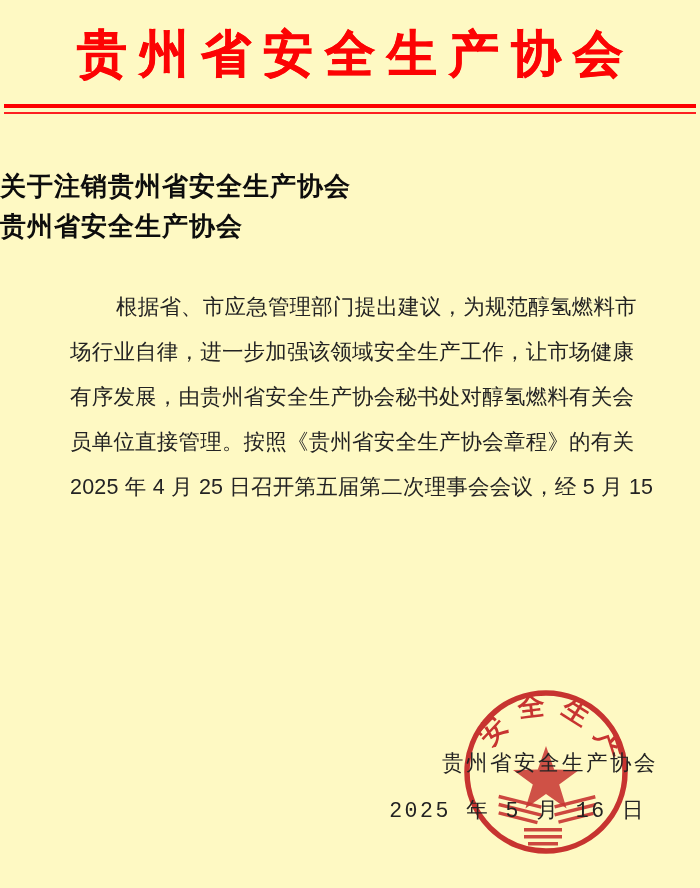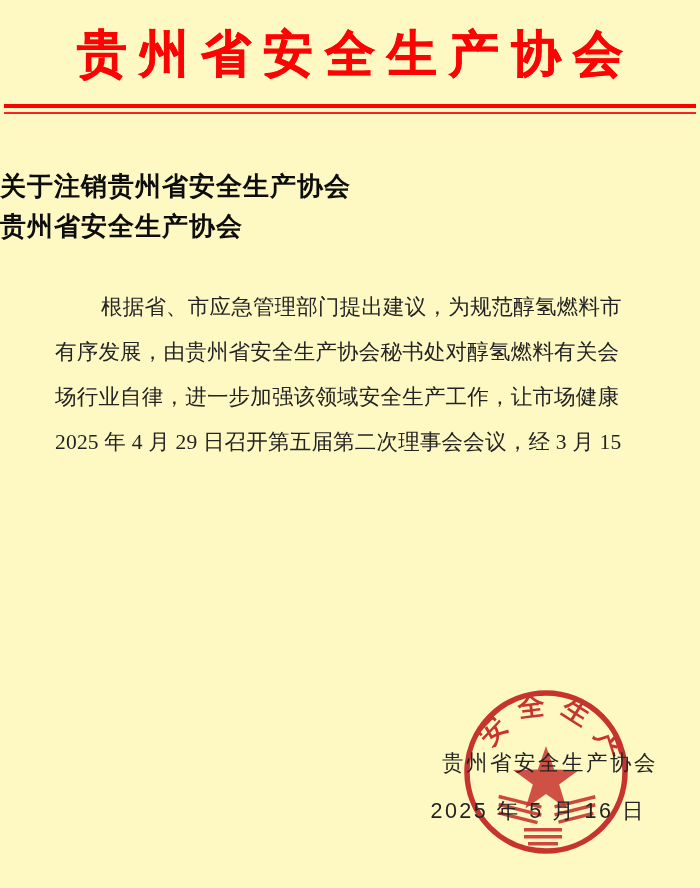--- a/index.html
+++ b/index.html
@@ -79,23 +79,23 @@
     letter-spacing: 1px;
     color: #0d0d0d;
   }
 
   .doc-title-line { display: block; white-space: nowrap; }
 
   
   .body-text {
     position: absolute;
     top: 285px;
-    left: 55px;
+    left: 70px;
     width: 592px;
-    font-family: Liberation Serif, serif;
+    font-family: Liberation Sans, sans-serif;
     font-size: 21.5px;
     line-height: 45px;
     color: #232323;
     letter-spacing: 0.2px;
   }
 
   .body-line {
     display: block;
     white-space: nowrap;
     height: 45px;
@@ -117,21 +117,21 @@
     font-family: "DejaVu Serif", "Liberation Serif", serif;
     font-size: 21.5px;
     line-height: 30px;
     letter-spacing: 2.5px;
     color: #232323;
     padding-right: 10px;
     white-space: nowrap;
   }
 
   .sign-date {
-    font-family: Liberation Sans, sans-serif;
+    font-family: Liberation Mono, monospace;
     font-size: 21.5px;
     line-height: 30px;
     letter-spacing: 2.5px;
     color: #232323;
     padding-right: 22px;
     margin-top: 18px;
     white-space: nowrap;
   }
 
   
@@ -162,23 +162,24 @@
     <div class="rule-thin"></div>
   </div>
 
   <div class="doc-title">
     <span class="doc-title-line">关于注销贵州省安全生产协会</span>
     <span class="doc-title-line">贵州省安全生产协会</span>
   </div>
 
   <div class="body-text">
     <span class="body-line indent">根据省、市应急管理部门提出建议，为规范醇氢燃料市</span>
+    <span class="body-line">场行业自律，进一步加强该领域安全生产工作，让市场健康</span>
     <span class="body-line">有序发展，由贵州省安全生产协会秘书处对醇氢燃料有关会</span>
-    <span class="body-line">场行业自律，进一步加强该领域安全生产工作，让市场健康</span>
-    <span class="body-line">2025 年 4 月 29 日召开第五届第二次理事会会议，经 3 月 15</span>
+    <span class="body-line">员单位直接管理。按照《贵州省安全生产协会章程》的有关</span>
+    <span class="body-line">2025 年 4 月 25 日召开第五届第二次理事会会议，经 5 月 15</span>
   </div>
 
   <div class="seal">
     <svg viewBox="0 0 168 168" xmlns="http://www.w3.org/2000/svg">
       <defs>
         <path id="arcpath" d="M 26 84 A 58 58 0 0 1 142 84" fill="none"></path>
       </defs>
       <circle cx="84" cy="84" r="79" fill="none" stroke="#c0191c" stroke-width="5.5"></circle>
       <polygon points="84,58 92.2,81.6 117,81.9 97.2,96.6 104.6,120.4 84,106 63.4,120.4 70.8,96.6 51,81.9 75.8,81.6" fill="#c0191c" opacity="0.85"></polygon>
       <text font-family="'DejaVu Serif','Liberation Serif',serif" font-size="27" font-weight="bold" fill="#c0191c" letter-spacing="13">

